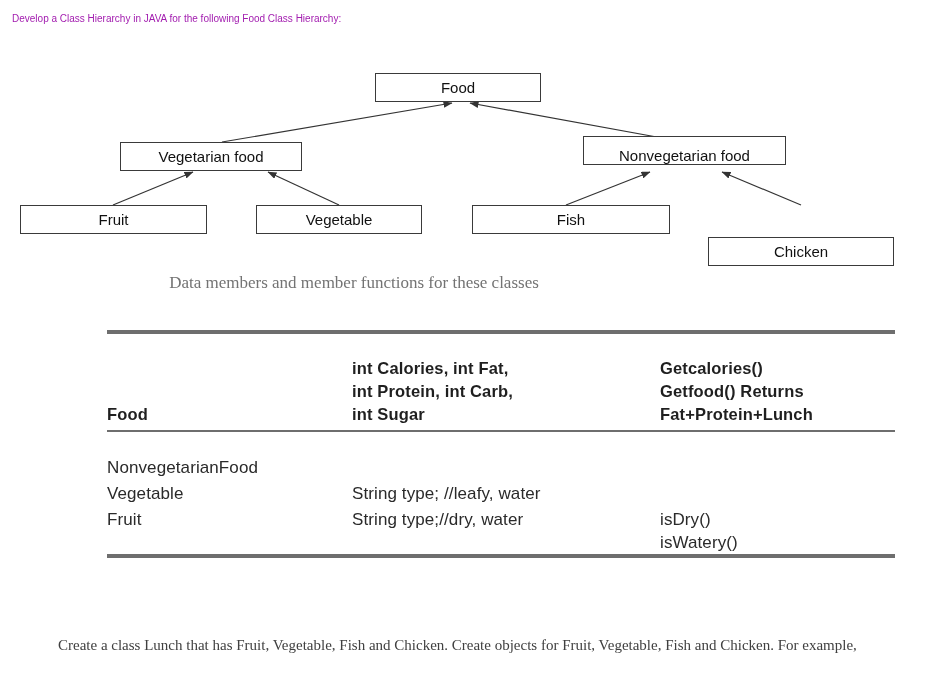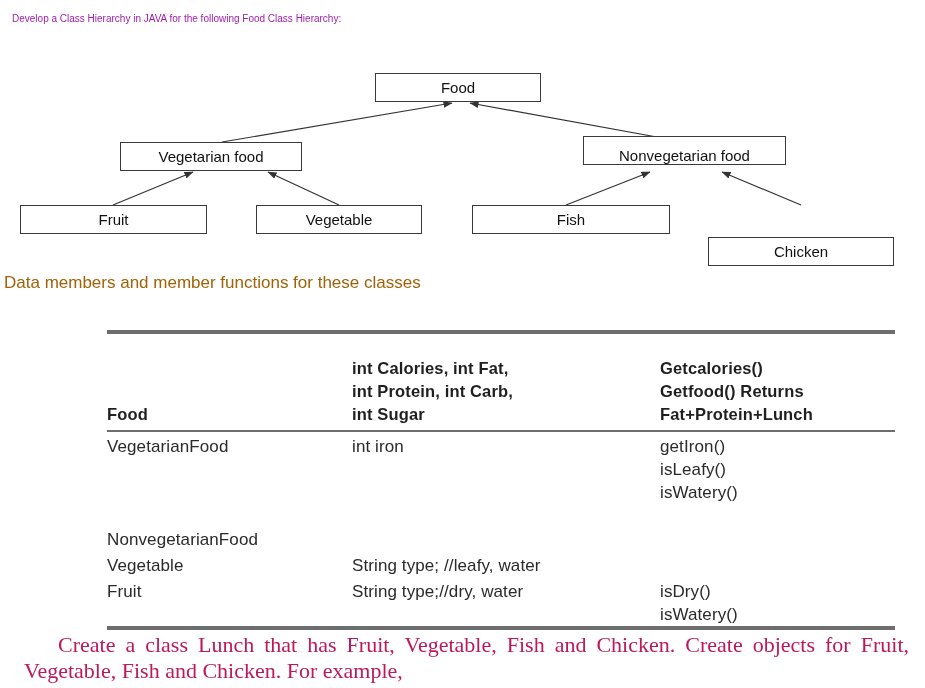--- a/index.html
+++ b/index.html
@@ -26,35 +26,36 @@
     font-size: 10px;
     line-height: 20px;
     color: #a21caf;
   }
 
   .prose-mid {
     position: absolute;
     left: 4px;
     top: 272px;
     width: 700px;
-    font-family: Liberation Sans, sans-serif;
+    font-family: Liberation Serif, serif;
     font-size: 17px;
     line-height: 21px;
-    color: #a16207;
+    color: #737373;
+    text-align: center;
   }
 
   .prose-bottom {
     position: absolute;
     left: 24px;
     top: 632px;
     width: 885px;
     font-family: "Liberation Serif", serif;
-    font-size: 22px;
+    font-size: 15px;
     line-height: 26px;
-    color: #be185d;
+    color: #404040;
     text-align: justify;
     text-indent: 34px;
   }
 
   
   #hierarchy-diagram {
     position: absolute;
     left: 0;
     top: 60px;
     width: 925px;
@@ -206,33 +207,20 @@
             <span class="cellline">Fat+Protein+Lunch</span>
           </td>
       </tr>
     </thead>
     <tbody id="table-body">
         <tr>
           <td colspan="3" style="padding: 0px;">
             <div class="rule-thin" style="background: rgb(110, 110, 110);"></div>
           </td>
         </tr>
-        <tr>
-          <td>
-            <span class="cellline">VegetarianFood</span>
-          </td>
-          <td>
-            <span class="cellline">int iron</span>
-          </td>
-          <td>
-            <span class="cellline">getIron()</span>
-            <span class="cellline">isLeafy()</span>
-            <span class="cellline">isWatery()</span>
-          </td>
-        </tr>
         <tr class="spacer-row">
           <td colspan="3"></td>
         </tr>
         <tr>
           <td>
             <span class="cellline">NonvegetarianFood</span>
           </td>
           <td></td>
           <td></td>
         </tr>

